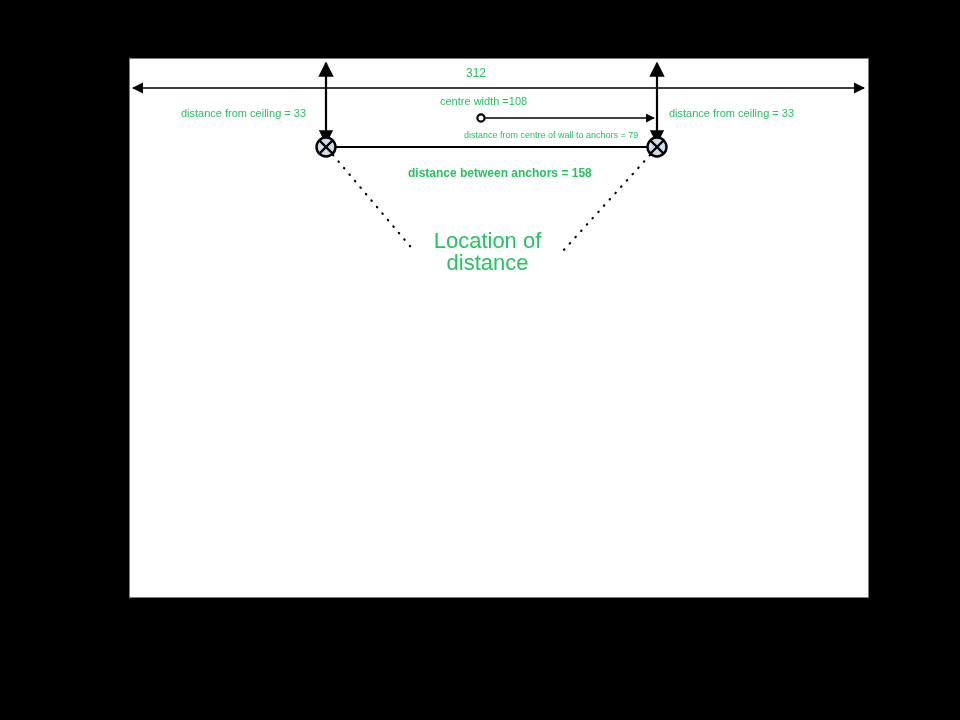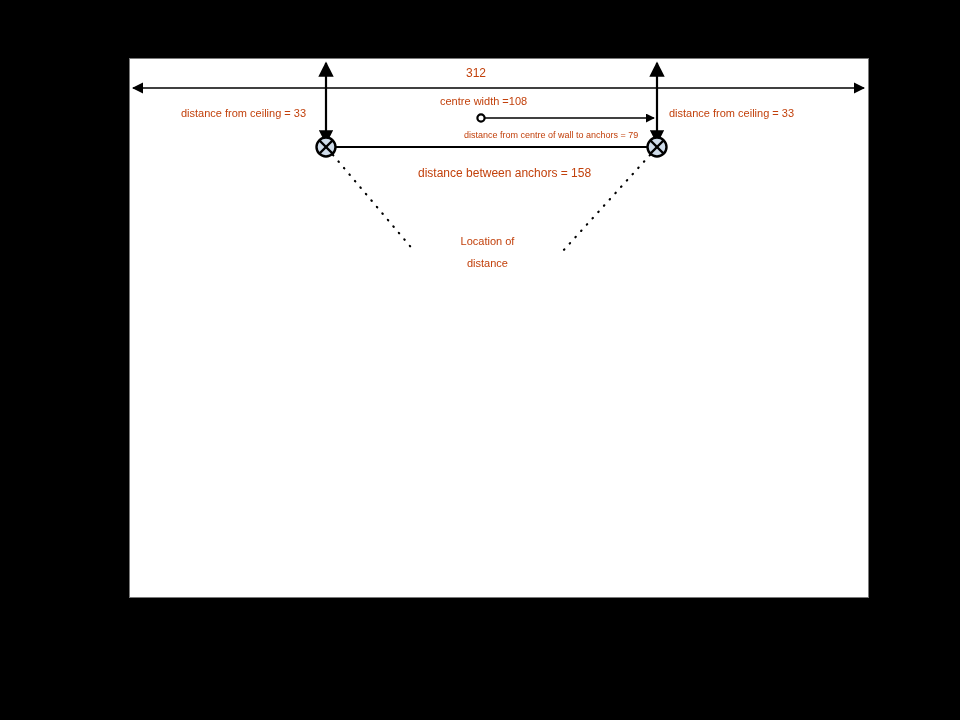--- a/index.html
+++ b/index.html
@@ -35,40 +35,40 @@
     position: absolute;
     left: 0;
     top: 0;
     width: 960px;
     height: 720px;
   }
 
   
   .lbl {
     position: absolute;
-    color: #c2410c;
+    color: #22c55e;
     white-space: nowrap;
     font-family: "Liberation Sans", sans-serif;
   }
 
   .lbl-small {
     font-size: 11px;
   }
 
   .lbl-tiny {
     font-size: 9px;
     margin-top: 8px;
   }
 
   .lbl-med {
     font-size: 12px;
   }
 
   .lbl-big {
-    font-size: 11px;
+    font-size: 22px;
     line-height: 22px;
     text-align: center;
     white-space: normal;
   }
 
   
   #label-total-width {
     left: 466px;
     top: 66px;
     font-size: 12px;
@@ -88,22 +88,23 @@
     left: 440px;
     top: 95px;
   }
 
   #label-centre-to-anchor {
     left: 464px;
     top: 122px;
   }
 
   #label-between-anchors {
-    left: 418px;
+    left: 408px;
     top: 166px;
+    font-weight: bold;
   }
 
   #label-location-anchors {
     left: 420px;
     top: 230px;
     width: 135px;
   }
 </style>
 </head>
 <body>

